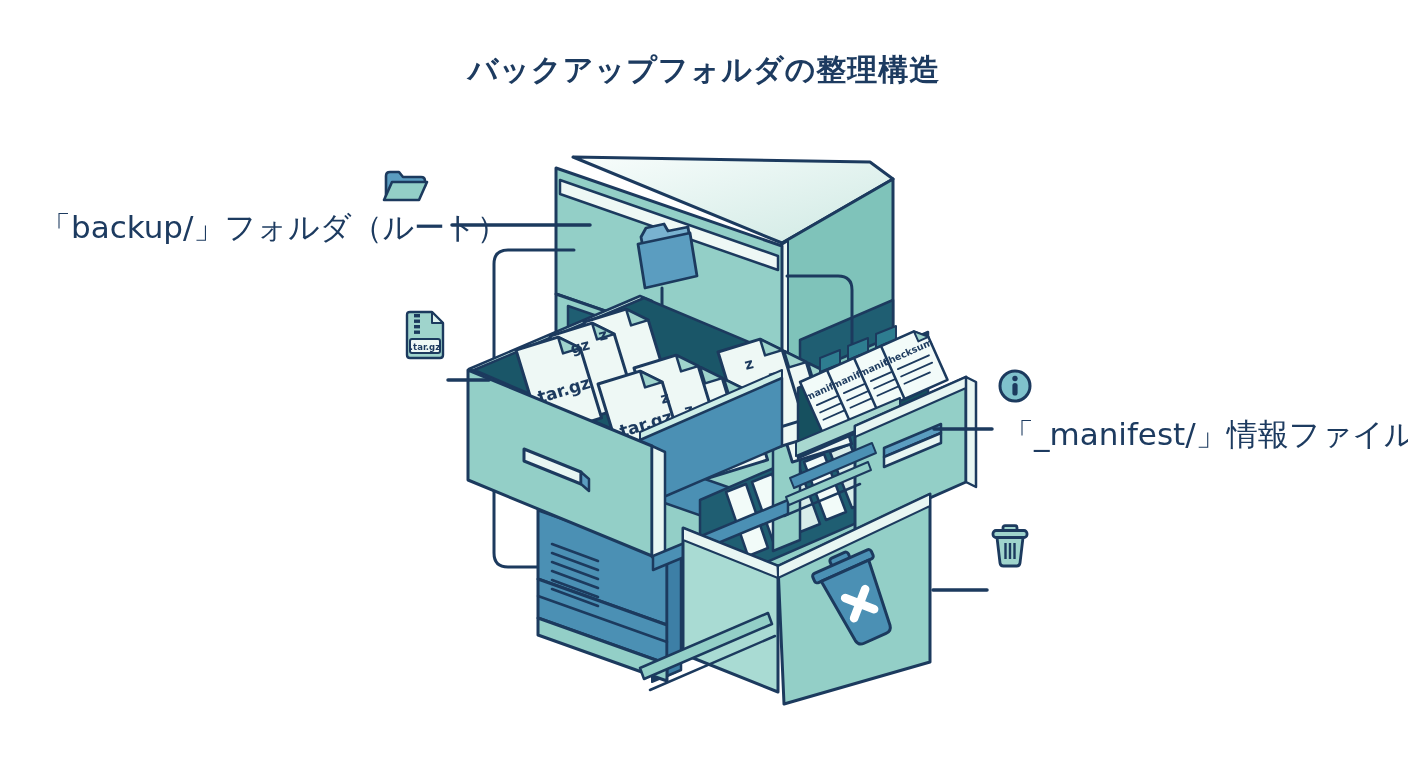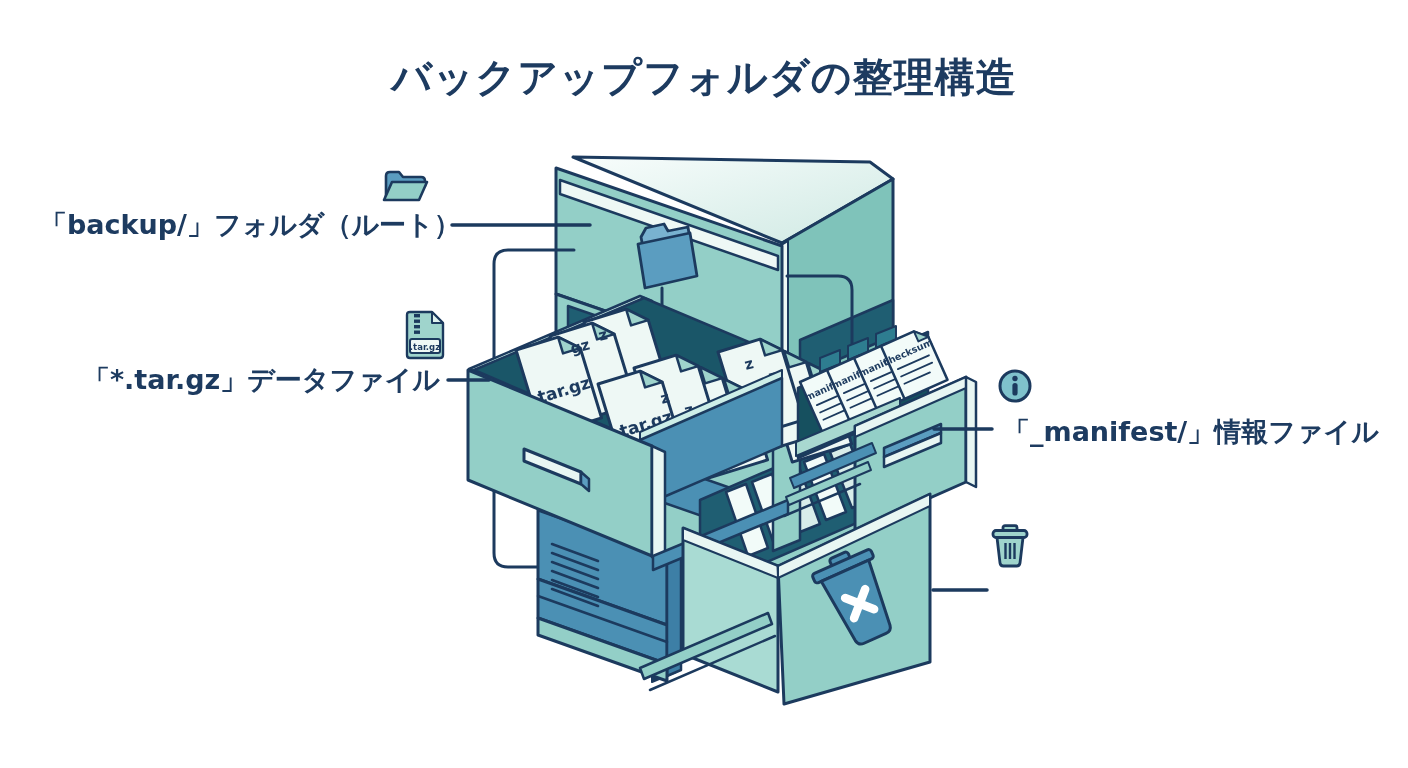--- a/index.html
+++ b/index.html
@@ -2,23 +2,23 @@
 <html><head>
 <meta charset="utf-8">
 <style>
   html,body{margin:0;padding:0;background:#fff;}
   .stage{
     position:relative;width:1408px;height:768px;background:#ffffff;overflow:hidden;
     font-family:"DejaVu Sans","Liberation Sans",sans-serif;color:#1c3a5e;
   }
   .title{
     position:absolute;top:50px;left:0;width:100%;text-align:center;
-    font-size:40px;font-weight:700;letter-spacing:1px;color:#1d3b60;margin:0;
+    font-size:30px;font-weight:700;letter-spacing:1px;color:#1d3b60;margin:0;
   }
-  .callout{position:absolute;font-size:27px;font-weight:700;color:#1d3b60;white-space:nowrap;}
+  .callout{position:absolute;font-size:31px;font-weight:400;color:#1d3b60;white-space:nowrap;}
   .callout.right-align{text-align:right;}
   .callout-icon{position:absolute;}
   .scene{position:absolute;left:0;top:0;width:1408px;height:768px;}
   svg text{font-family:"DejaVu Sans","Liberation Sans",sans-serif;}
 </style>
 </head>
 <body>
 
 <div class="stage">
 
@@ -248,21 +248,20 @@
       <g stroke="none" fill="#1c3a5e">
         <rect x="11" y="4" width="6" height="3.4"></rect>
           <rect x="11" y="9.5" width="6" height="3.4"></rect>
         <rect x="11" y="15" width="6" height="3.4"></rect>
           <rect x="11" y="20.5" width="6" height="3.4"></rect>
       </g>
       <rect x="7" y="29" width="30" height="14" rx="2" fill="#eef8f5" stroke-width="2"></rect>
     </g>
     <text x="22" y="39.5" text-anchor="middle" font-size="8.5" font-weight="700" fill="#1c3a5e">.tar.gz</text>
   </svg>
-  <div class="callout right-align" style="left:60px;top:362px;width:380px">「*.tar.gz」データファイル</div>
 
   <svg class="callout-icon" style="left:997px;top:368px" width="36" height="36" viewBox="0 0 36 36">
     <circle cx="18" cy="18" r="15" fill="#7fc2cc" stroke="#1c3a5e" stroke-width="3"></circle>
     <circle cx="18" cy="10.5" r="2.7" fill="#1c3a5e"></circle>
     <rect x="15.4" y="15" width="5.2" height="12.5" rx="2.6" fill="#1c3a5e"></rect>
   </svg>
   <div class="callout" style="left:1003px;top:414px">「_manifest/」情報ファイル</div>
 
   <svg class="callout-icon" style="left:987px;top:524px" width="46" height="44" viewBox="0 0 46 44">
     <g stroke="#1c3a5e" stroke-width="2.8" stroke-linejoin="round">

